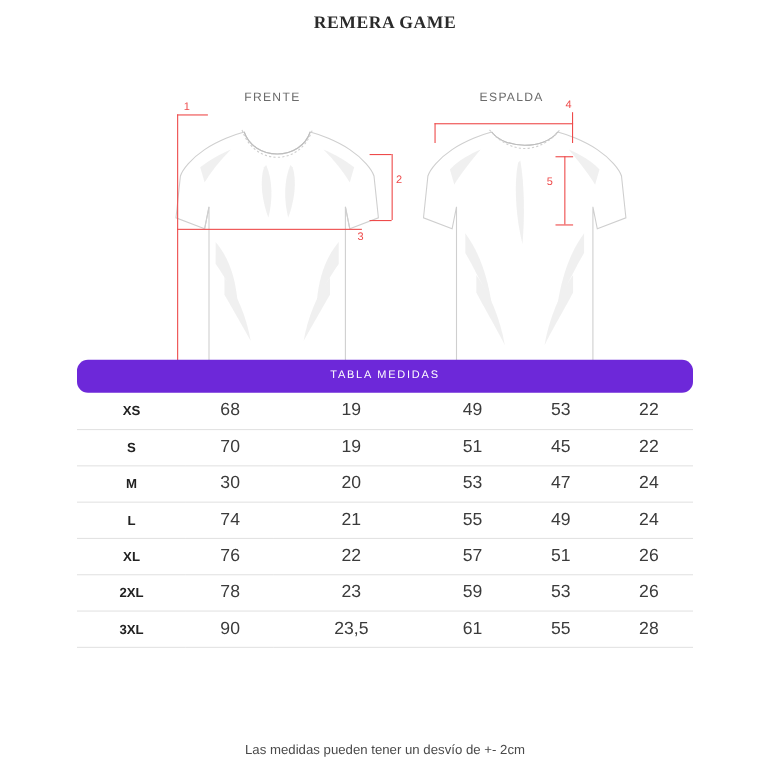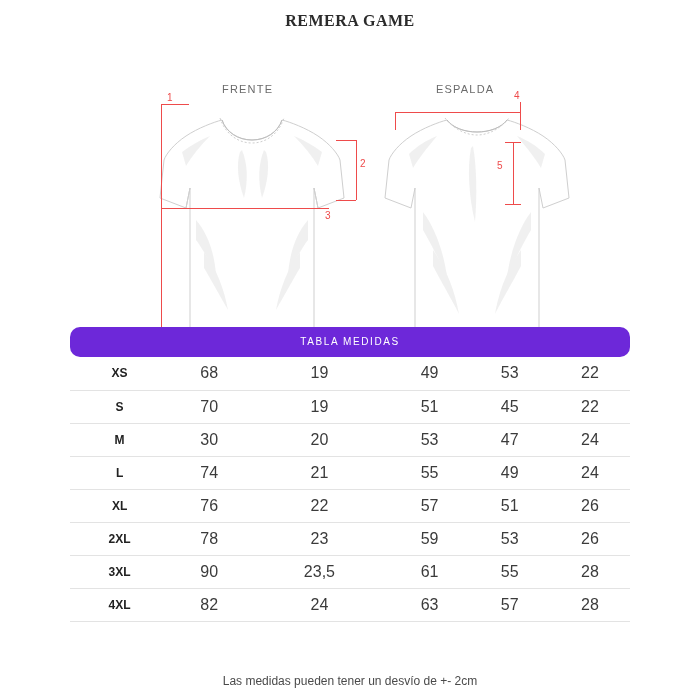--- a/index.html
+++ b/index.html
@@ -245,25 +245,17 @@
         <td>26</td>
       </tr>
       <tr>
         <td class="size">3XL</td>
         <td>90</td>
         <td>23,5</td>
         <td>61</td>
         <td>55</td>
         <td>28</td>
       </tr>
-      <tr>
-        <td class="size">4XL</td>
-        <td>82</td>
-        <td>24</td>
-        <td>63</td>
-        <td>57</td>
-        <td>28</td>
-      </tr>
     </tbody>
   </table>
 </div>
 
 <div class="footnote">Las medidas pueden tener un desvío de +- 2cm</div>
 
 </body></html>

